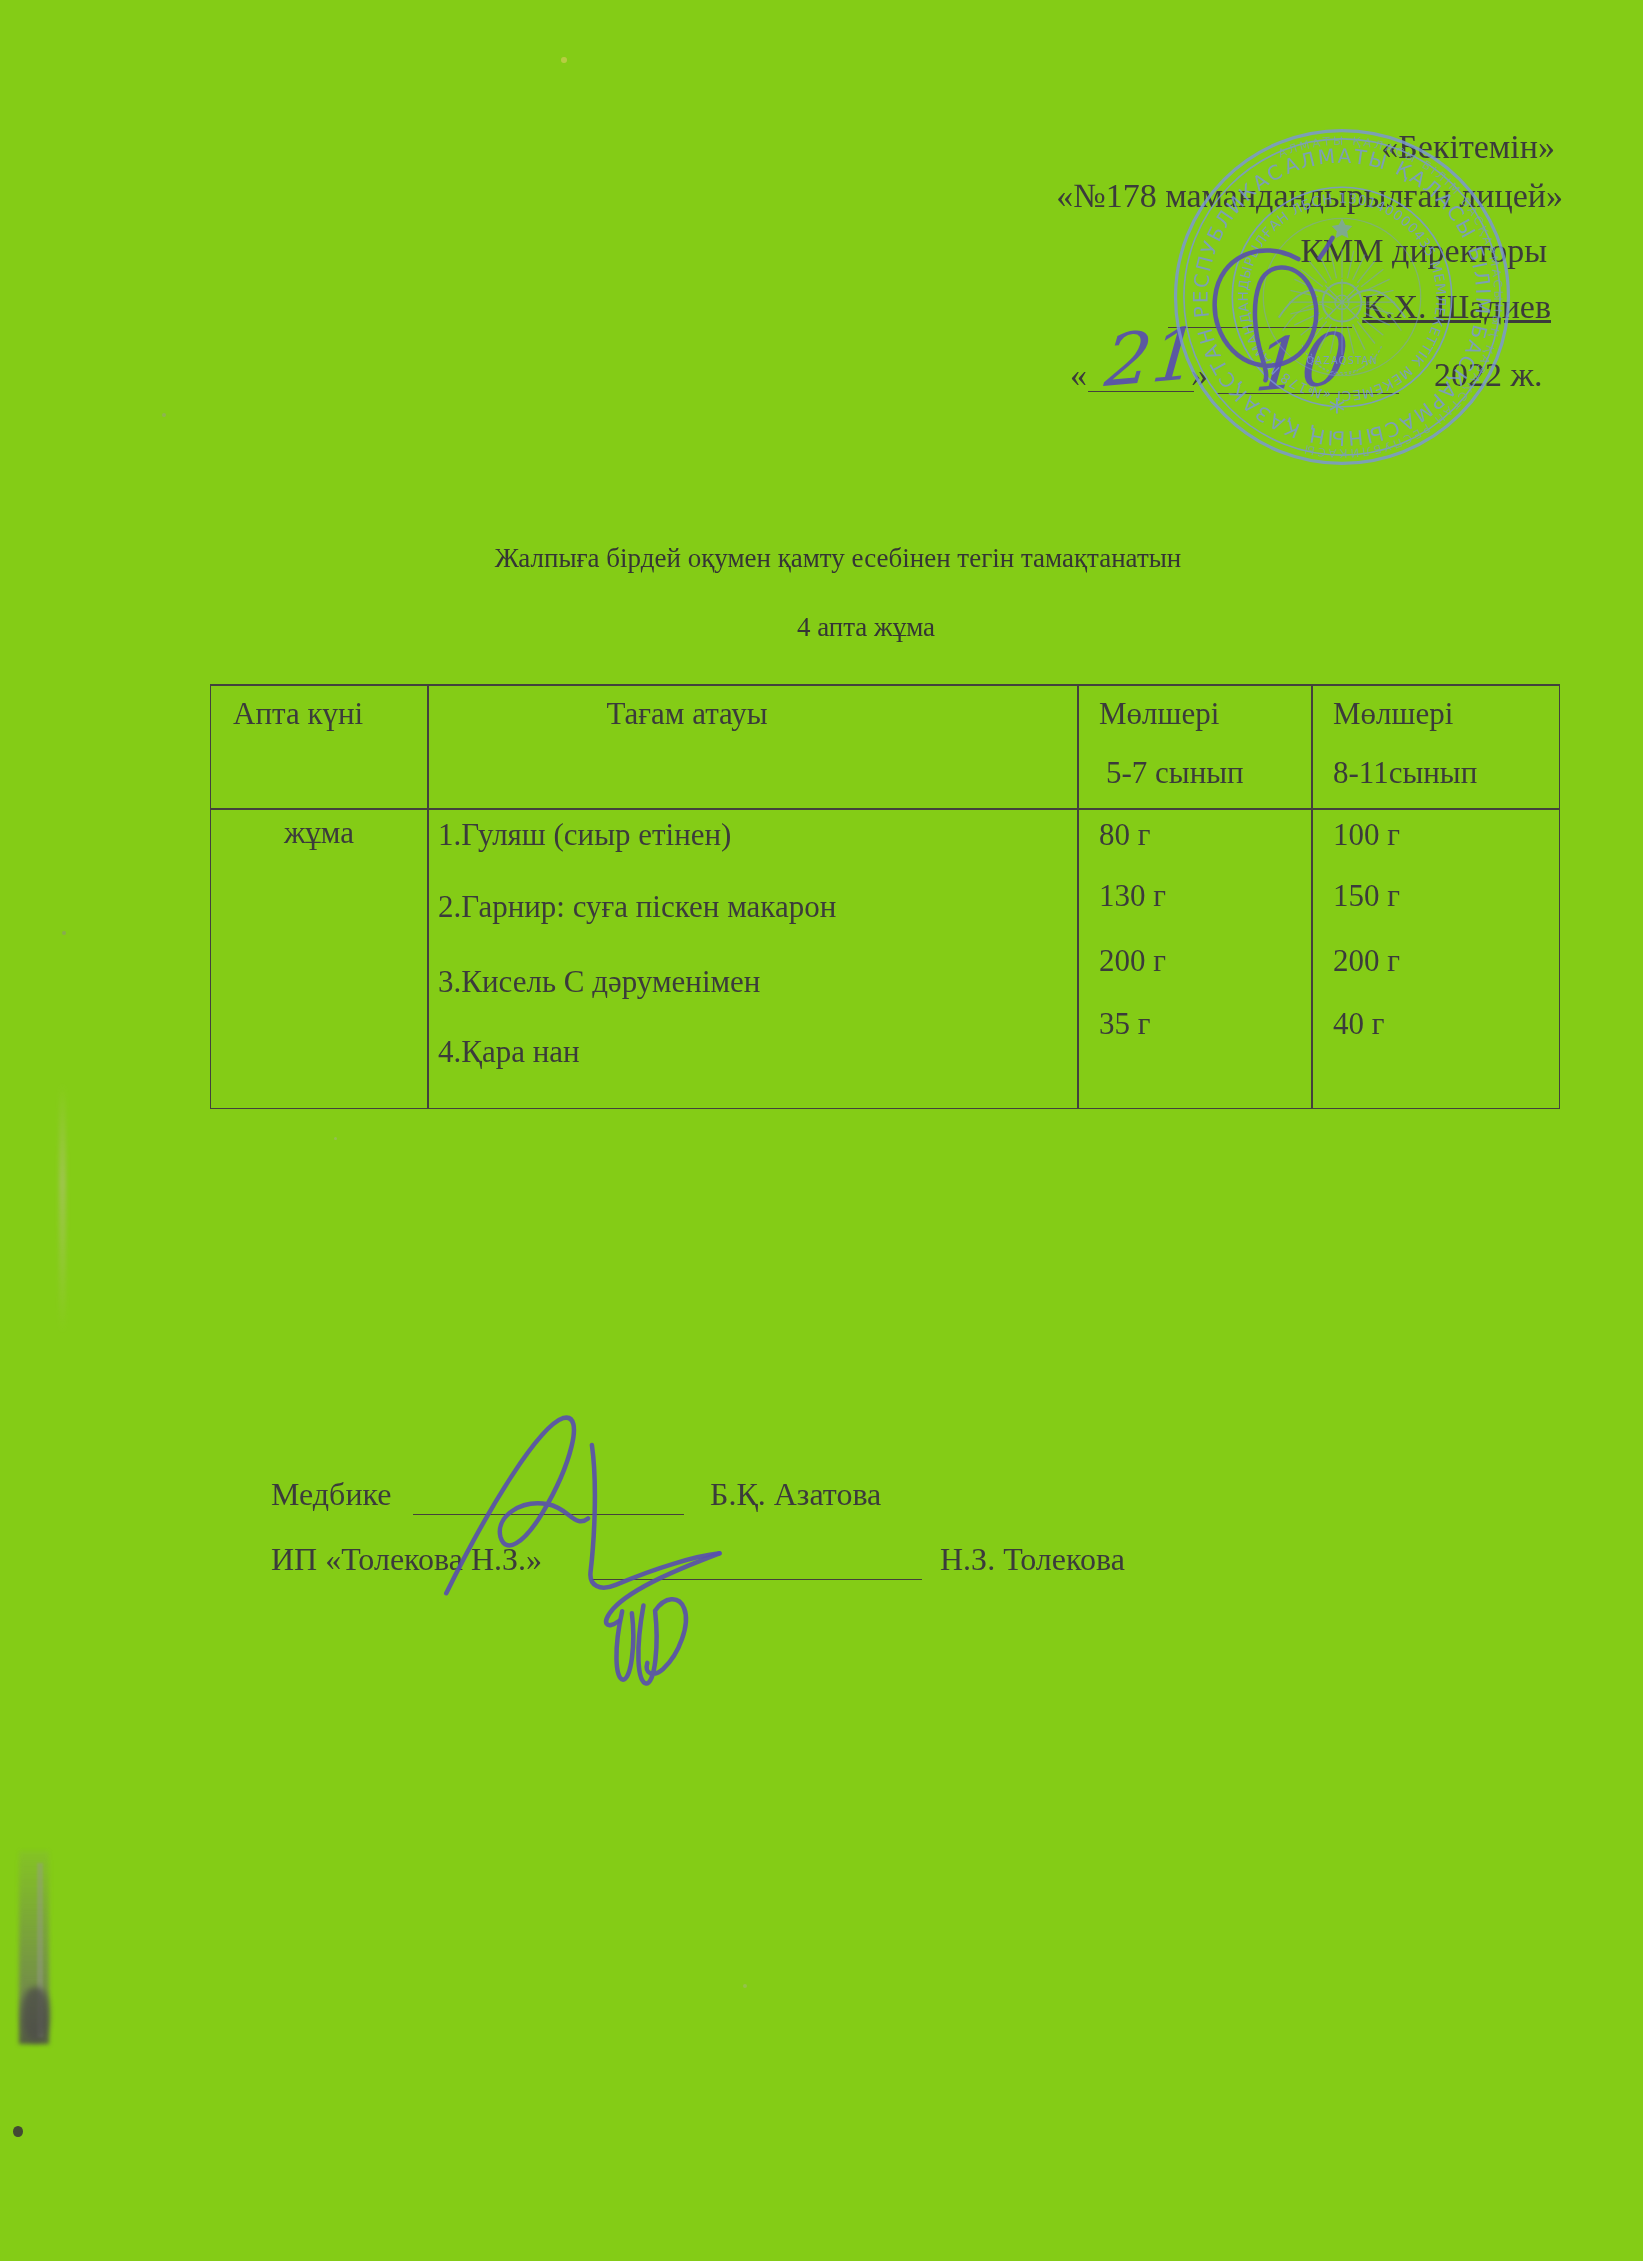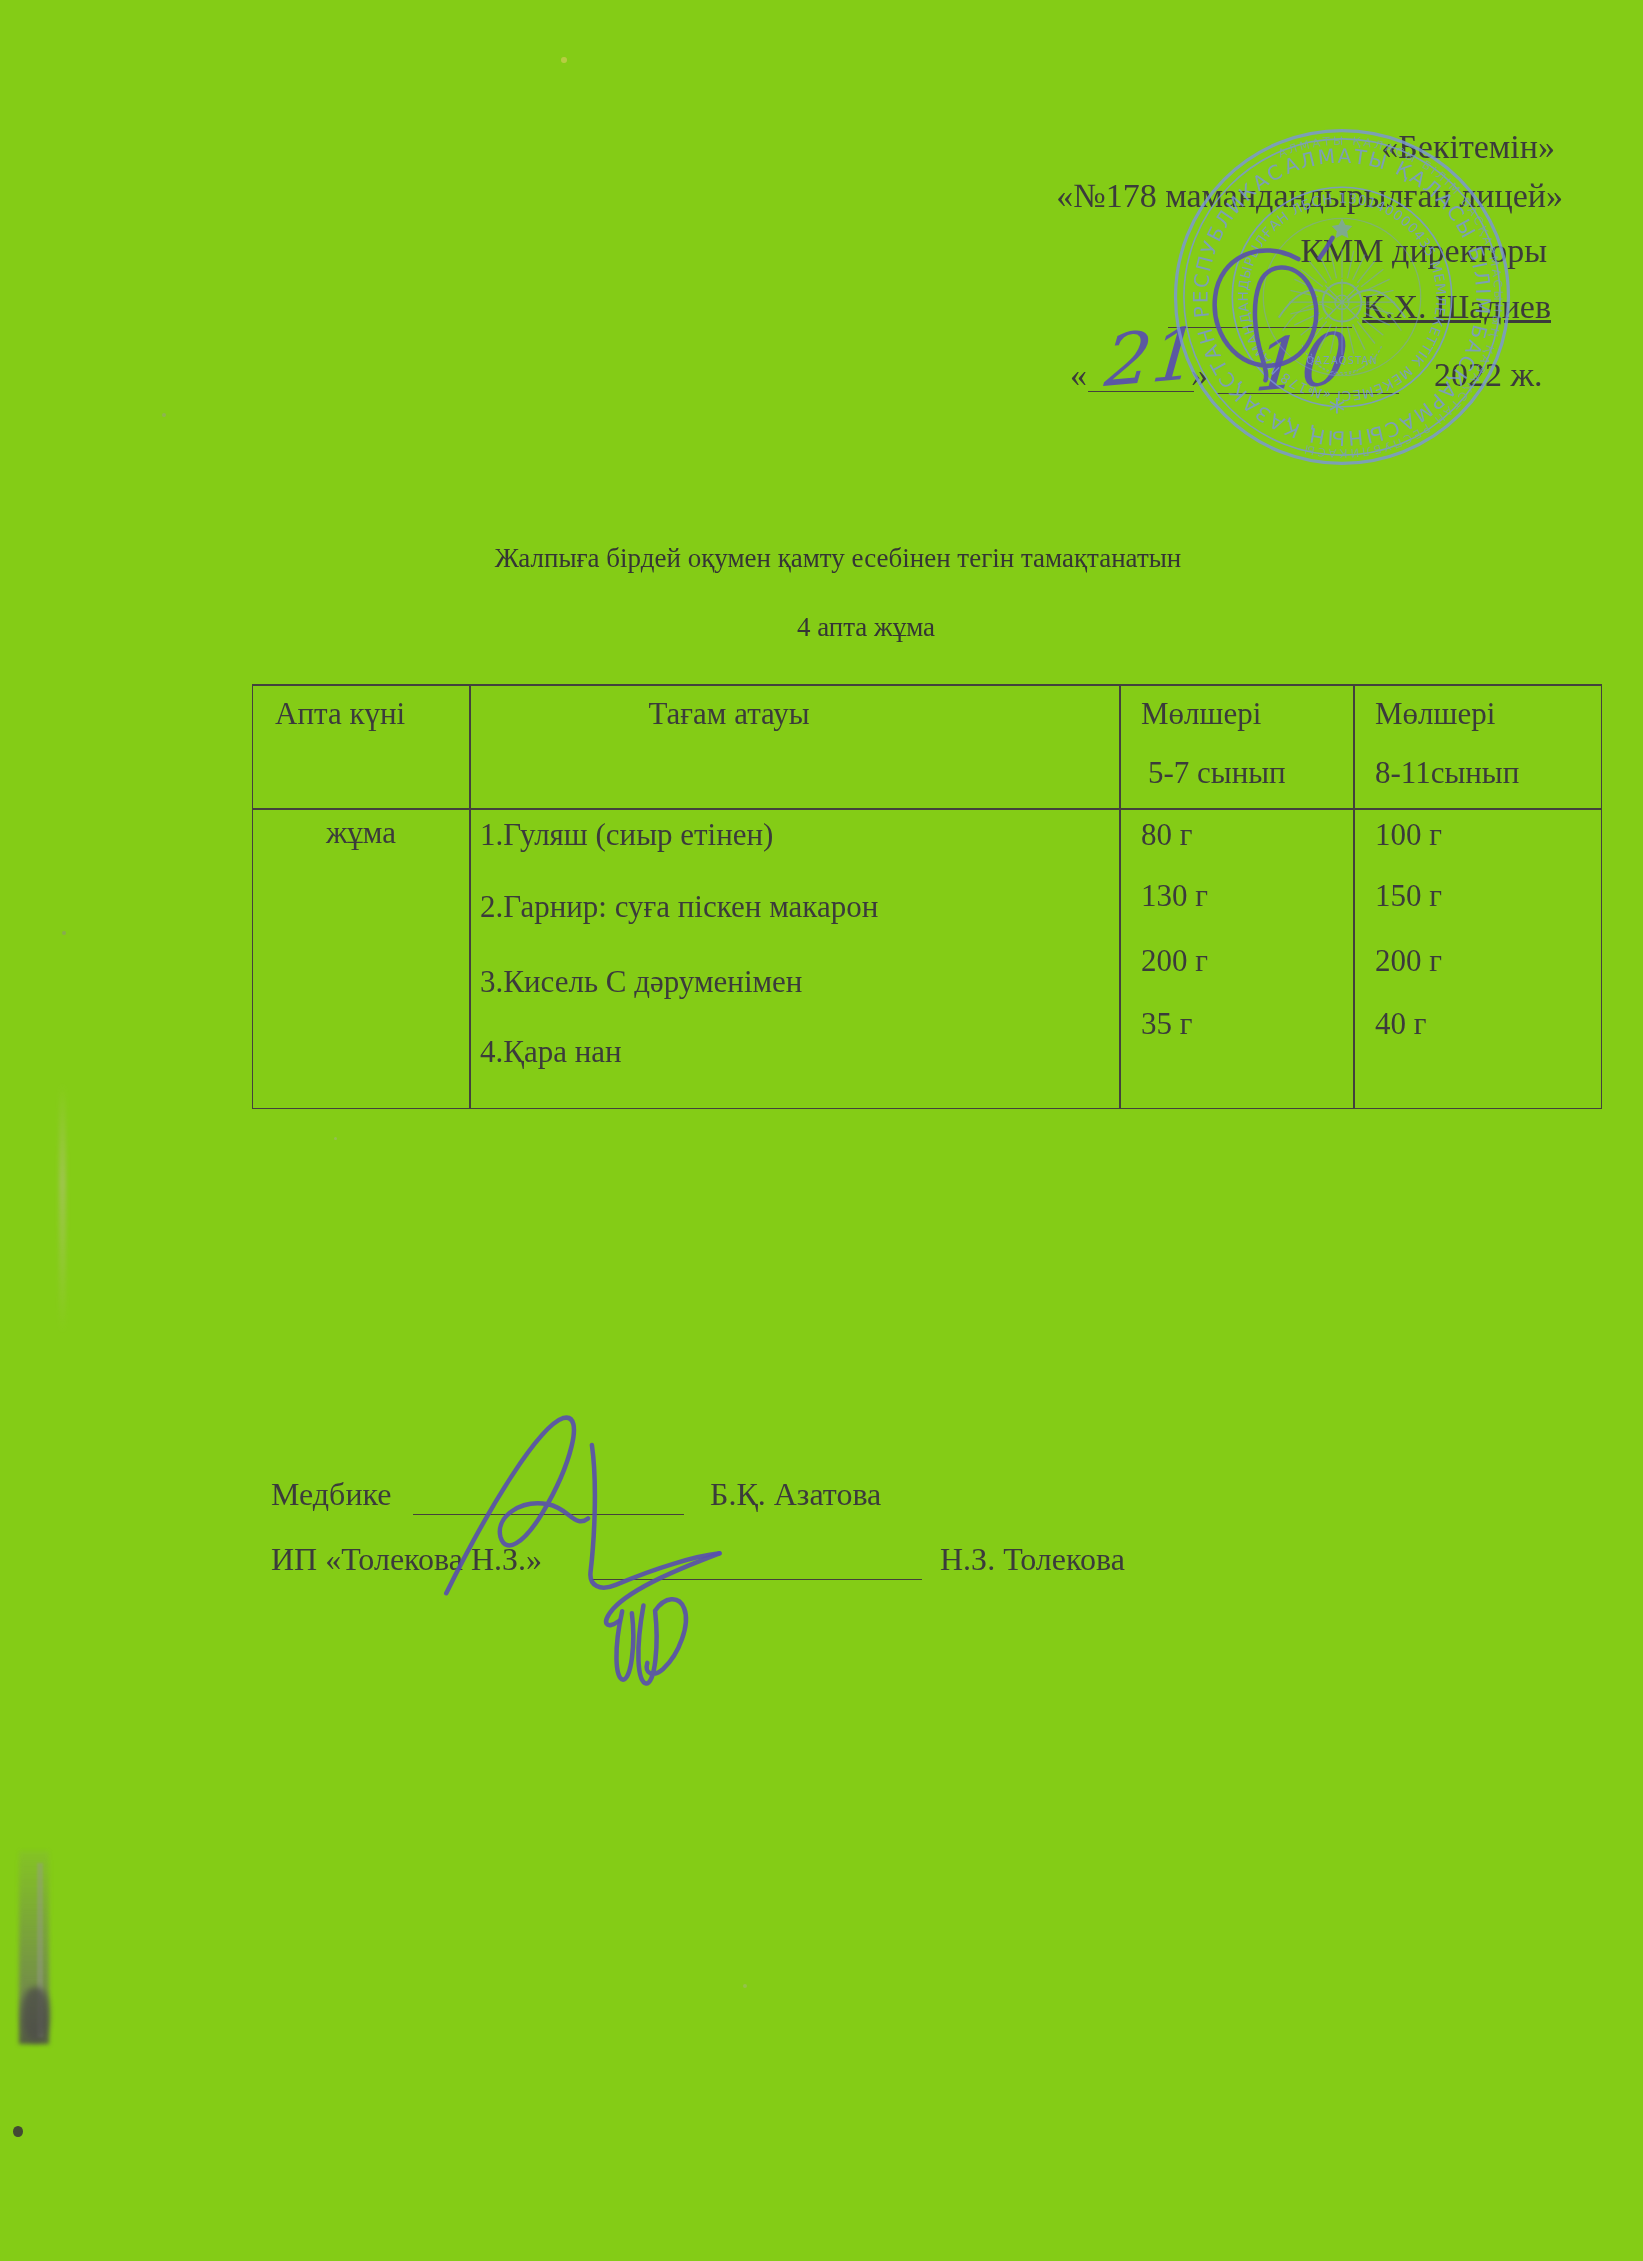--- a/index.html
+++ b/index.html
@@ -22,21 +22,21 @@
   .ul-mon{left:1217px;top:393px;width:182px;}
   .hand{font-family:"DejaVu Serif",serif;font-style:italic;color:#584fae;
         font-size:72px;line-height:1;transform:skewX(-10deg) rotate(-5deg);opacity:.92;}
   .hd-day{left:1106px;top:321px;}
   .hd-mon{left:1256px;top:326px;}
   
   .ttl{left:0;width:1644px;text-align:center;font-size:27px;color:#353535;}
   .t1{top:543px;margin-left:16px;}.t2{top:586px;}.t3{top:612px;margin-left:44px;}
   
   .menu{position:absolute;left:210px;top:684px;width:1348px;height:422px;
-        border:1.9px solid #43413d;border-top-width:2.6px;margin-left:42px;}
+        border:1.9px solid #43413d;border-top-width:2.6px;}
   .vline{position:absolute;top:0;bottom:0;width:1.9px;background:#43413d;}
   .v1{left:216px;}.v2{left:866px;}.v3{left:1100px;}
   .hdiv{position:absolute;left:0;right:0;top:122px;height:1.9px;background:#43413d;}
   .cell{position:absolute;font-size:31px;white-space:nowrap;}
   .h-day{left:22px;top:10.3px;}
   .h-dish{left:218px;width:516px;text-align:center;top:10.3px;}
   .h-m1{left:888px;top:10.3px;}
   .h-m1b{left:895px;top:69px;}
   .h-m2{left:1122px;top:10.3px;}
   .h-m2b{left:1122px;top:69px;}

